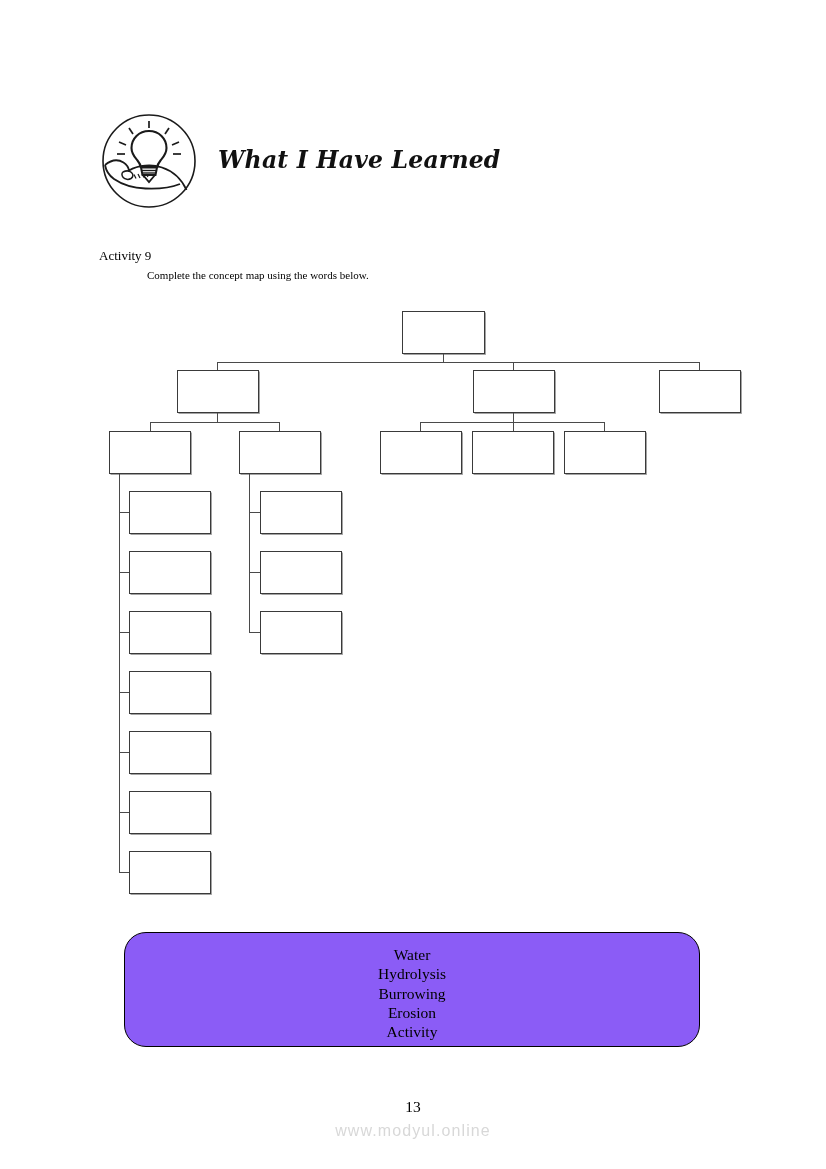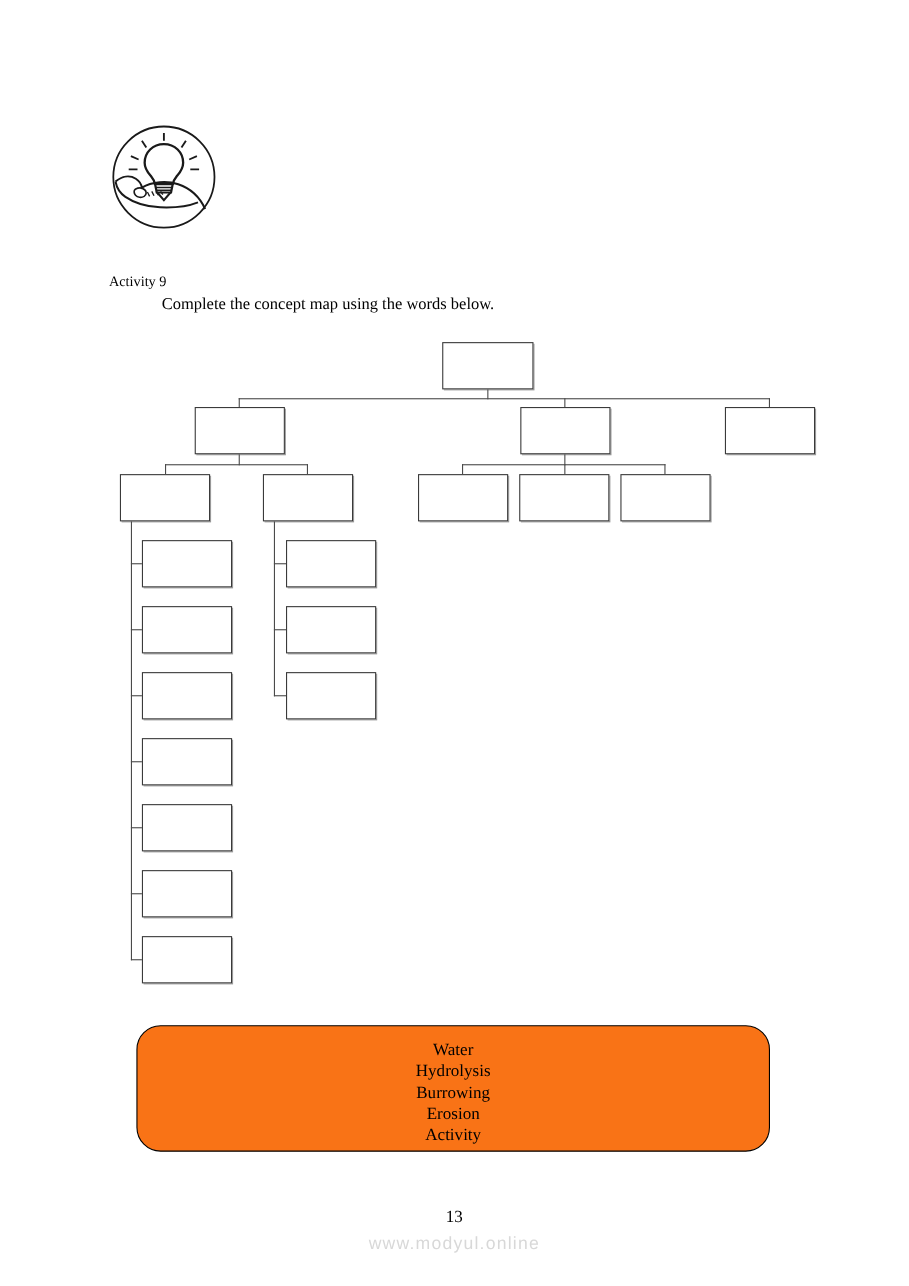--- a/index.html
+++ b/index.html
@@ -49,21 +49,21 @@
     position: absolute;
     left: 99px;
     top: 248px;
     font-size: 13px;
     white-space: nowrap;
   }
   #activity-instruction {
     position: absolute;
     left: 147px;
     top: 269px;
-    font-size: 15px;
+    font-size: 11px;
     white-space: nowrap;
   }
 
   
   #concept-map {
     position: absolute;
     left: 0;
     top: 0;
     width: 826px;
     height: 1169px;
@@ -86,21 +86,21 @@
   
   #word-bank {
     position: absolute;
     left: 124px;
     top: 932px;
     width: 576px;
     height: 115px;
     box-sizing: border-box;
     border: 1.8px solid #000000;
     border-radius: 22px;
-    background: #f97316;
+    background: #8b5cf6;
     display: flex;
     flex-direction: row;
     align-items: flex-start;
     justify-content: space-between;
     padding: 12px 16px 0 16px;
   }
   .word-col {
     flex: 1 1 0;
     text-align: center;
     font-size: 15.5px;
@@ -156,20 +156,21 @@
 
       <path d="M5 53 C11 48 18 47 23.5 50.5 C27 52.8 28.5 55.5 29 58.5 C38 53 52 52 62 55.5 C74 59.5 82 68 86.5 78" fill="none" stroke="#1a1a1a" stroke-width="1.8"></path>
       <path d="M5 53 C6 58.5 9 63.5 14 67 C22 72.5 34 76 45.5 76.5 C57 77 70 76 80 72" fill="none" stroke="#1a1a1a" stroke-width="1.8"></path>
       <path d="M23 60 C26 58.5 29.5 58.8 31.5 60.5 C33.5 62.2 33.3 65 31 66.5 C28.5 68 25 67.5 23.2 65.5 C21.6 63.7 21.5 61 23 60 Z" fill="none" stroke="#1a1a1a" stroke-width="1.5"></path>
       <line x1="34" y1="62.5" x2="36" y2="66.5" stroke="#1a1a1a" stroke-width="1.2"></line>
       <line x1="38" y1="62" x2="40" y2="66" stroke="#1a1a1a" stroke-width="1.2"></line>
       <line x1="42" y1="62" x2="44" y2="65.5" stroke="#1a1a1a" stroke-width="1.2"></line>
       <line x1="46" y1="62" x2="48" y2="65" stroke="#1a1a1a" stroke-width="1.2"></line>
     </svg>
   </div>
+  <div id="header-title">What I Have Learned</div>
 </div>
 
 <div id="activity-label">Activity 9</div>
 <div id="activity-instruction">Complete the concept map using the words below.</div>
 
 <div id="concept-map">
 
   <div class="map-box" style="left:402px; top:311px; width:83px; height:43px;"></div>
   <div class="connector conn-v" style="left:443px; top:354px; height:9px;"></div>
 

